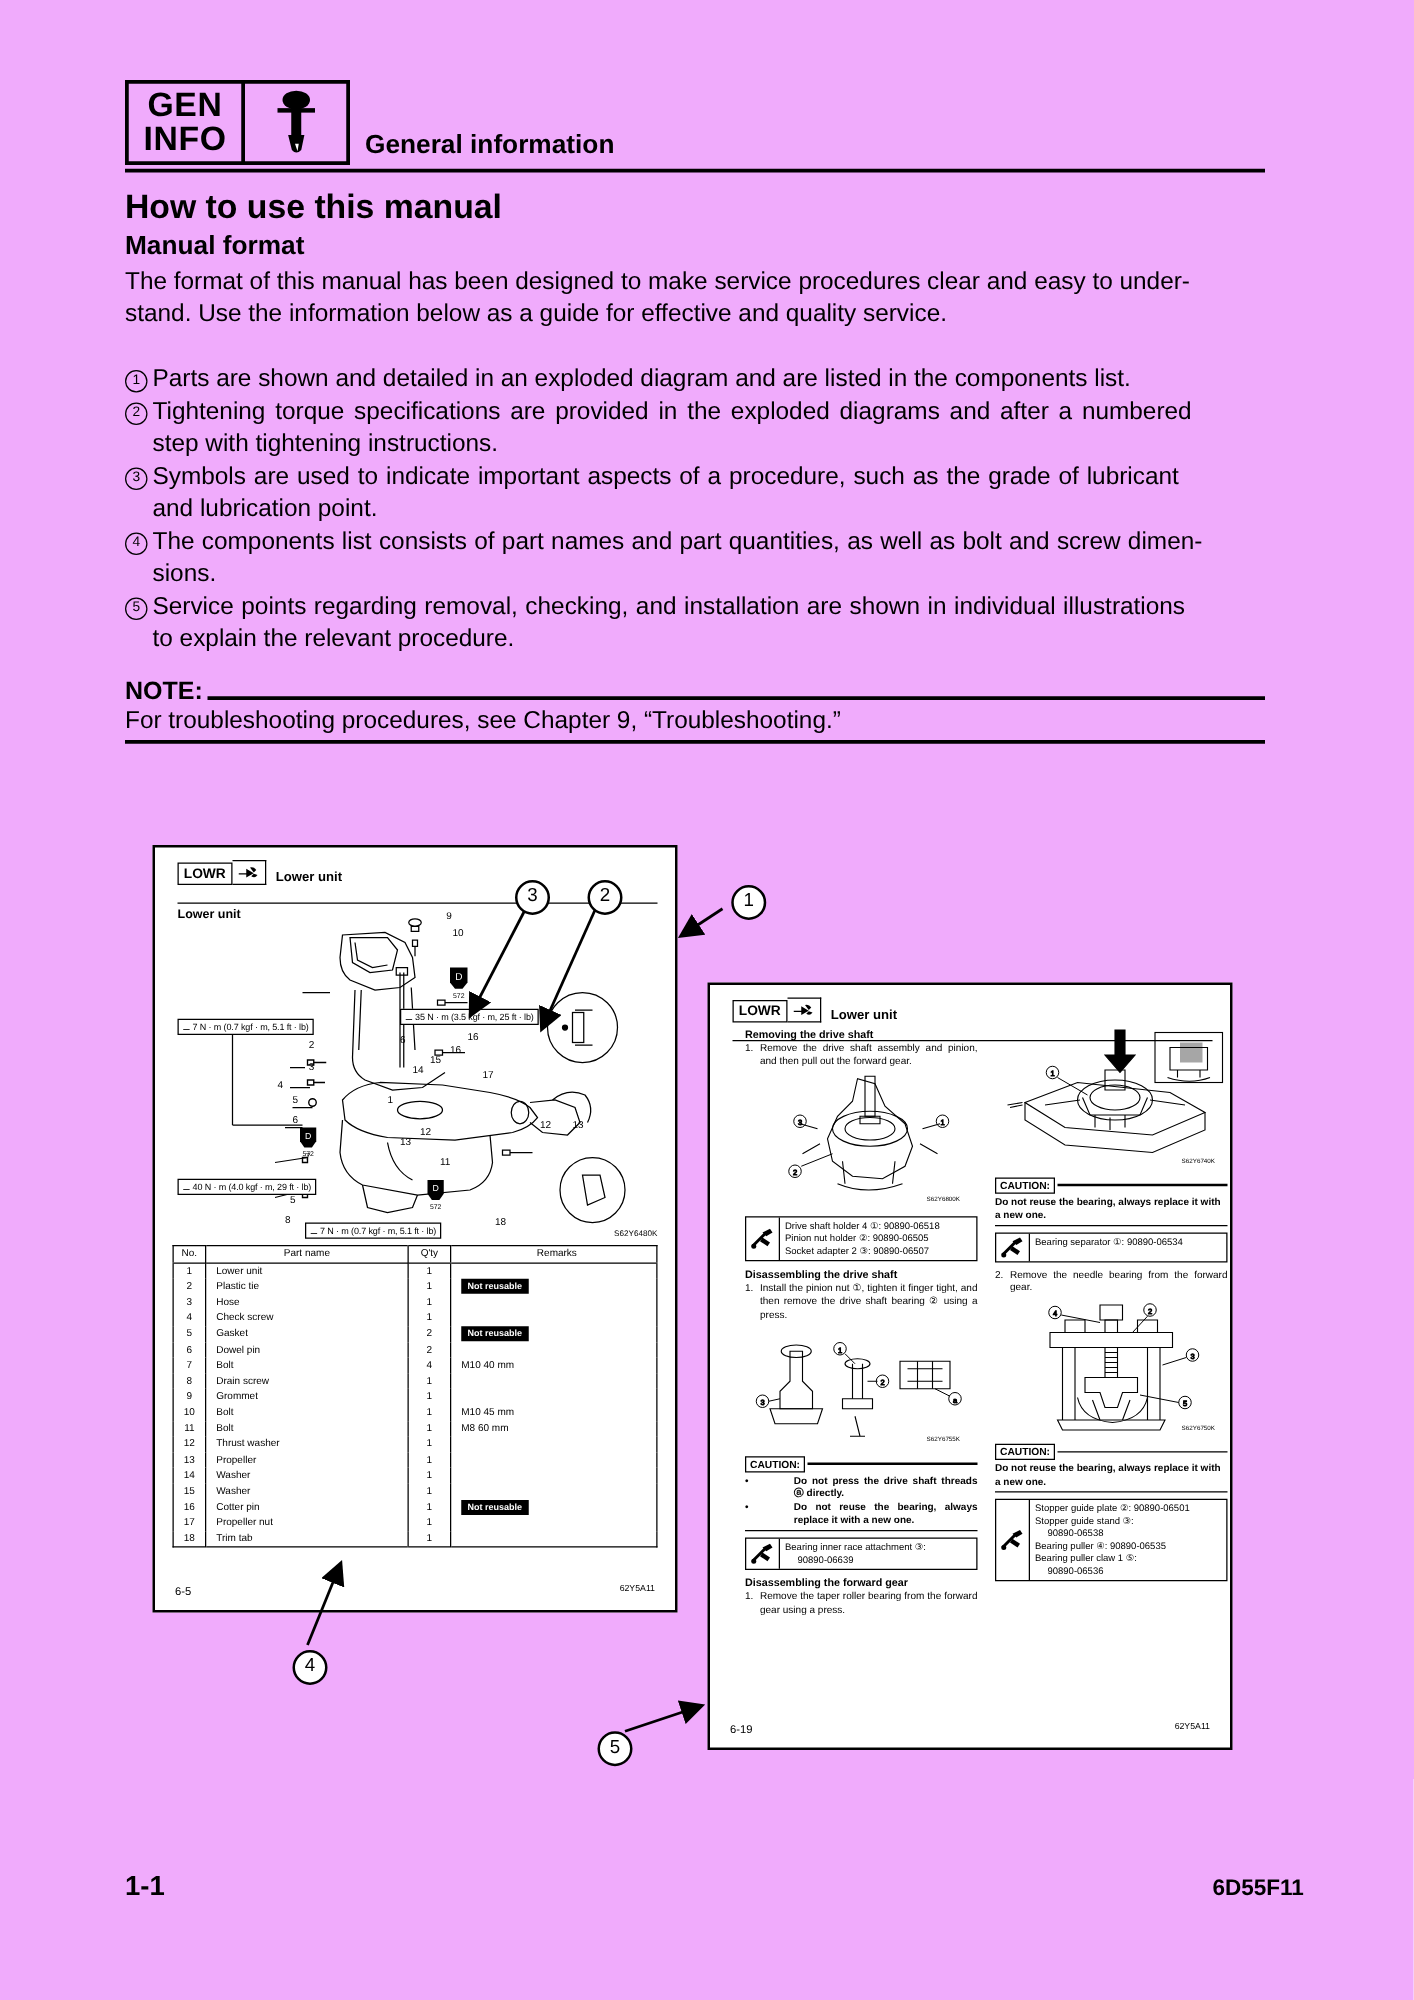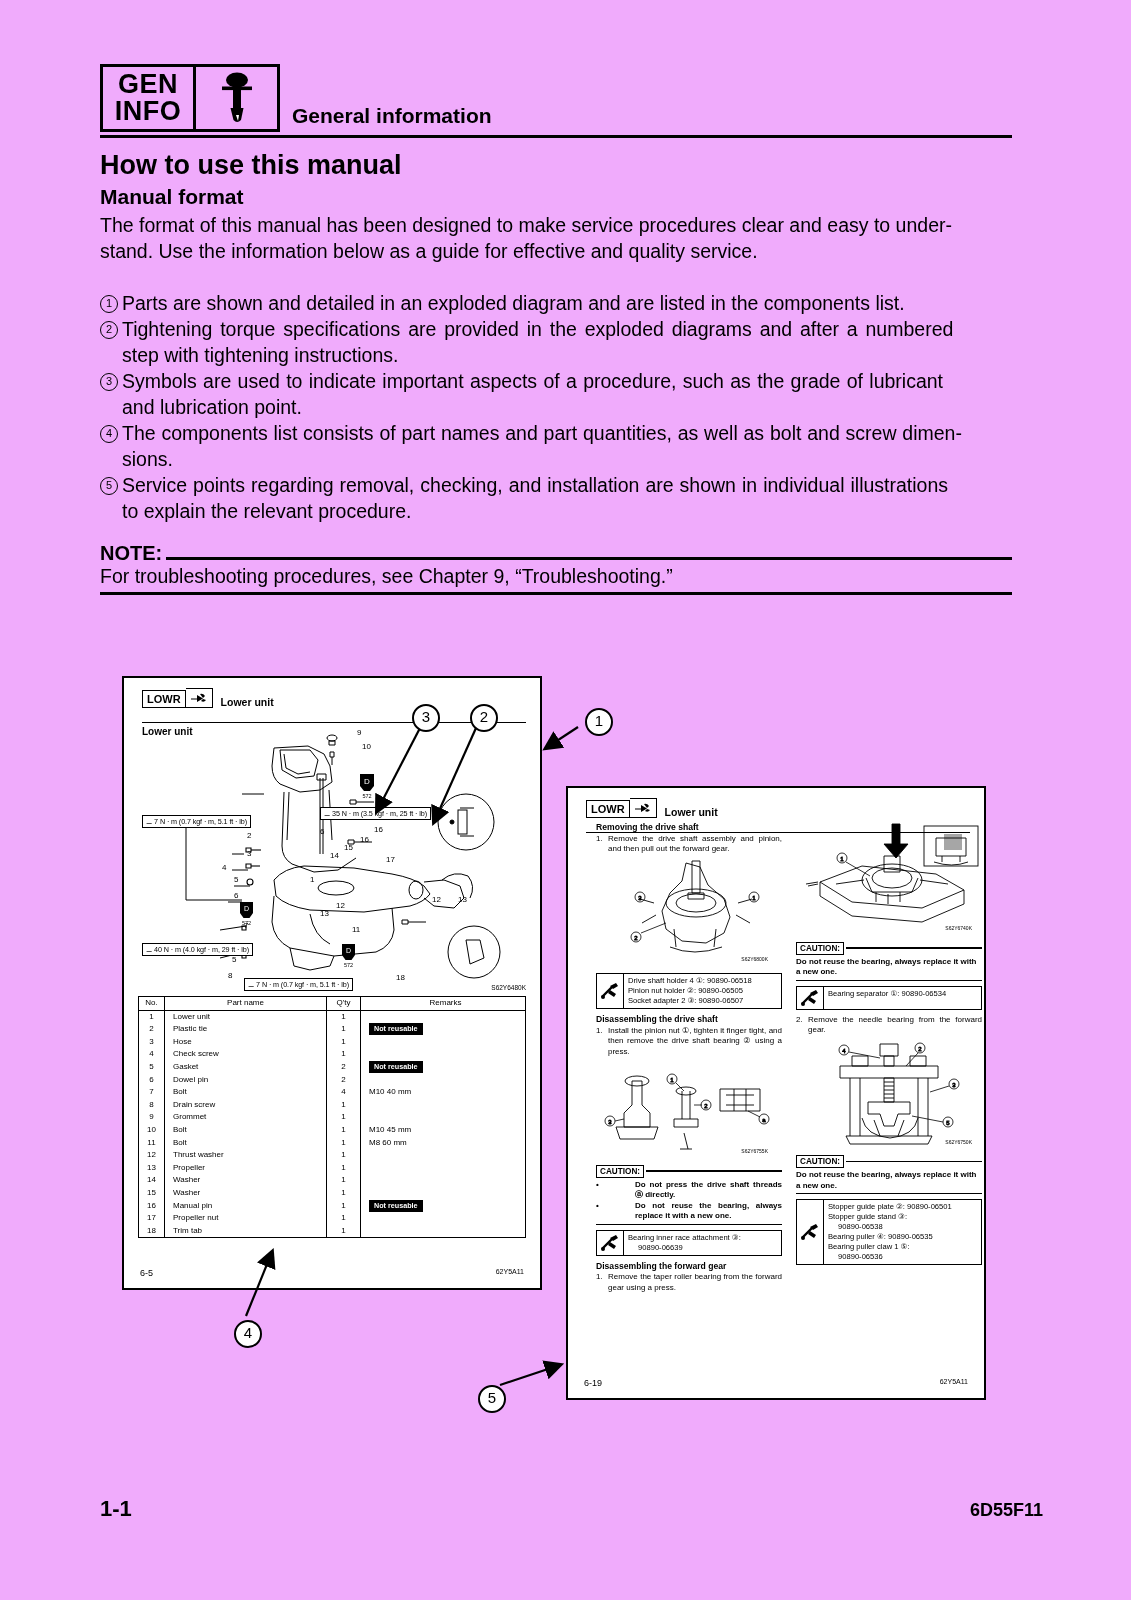--- a/index.html
+++ b/index.html
@@ -743,21 +743,21 @@
             <td class="rem"></td>
           </tr>
           <tr>
             <td class="no">15</td>
             <td class="name">Washer</td>
             <td class="qty">1</td>
             <td class="rem"></td>
           </tr>
           <tr>
             <td class="no">16</td>
-            <td class="name">Manual pin</td>
+            <td class="name">Cotter pin</td>
             <td class="qty">1</td>
             <td class="rem"><span class="notreuse">Not reusable</span></td>
           </tr>
           <tr>
             <td class="no">17</td>
             <td class="name">Propeller nut</td>
             <td class="qty">1</td>
             <td class="rem"></td>
           </tr>
           <tr>

